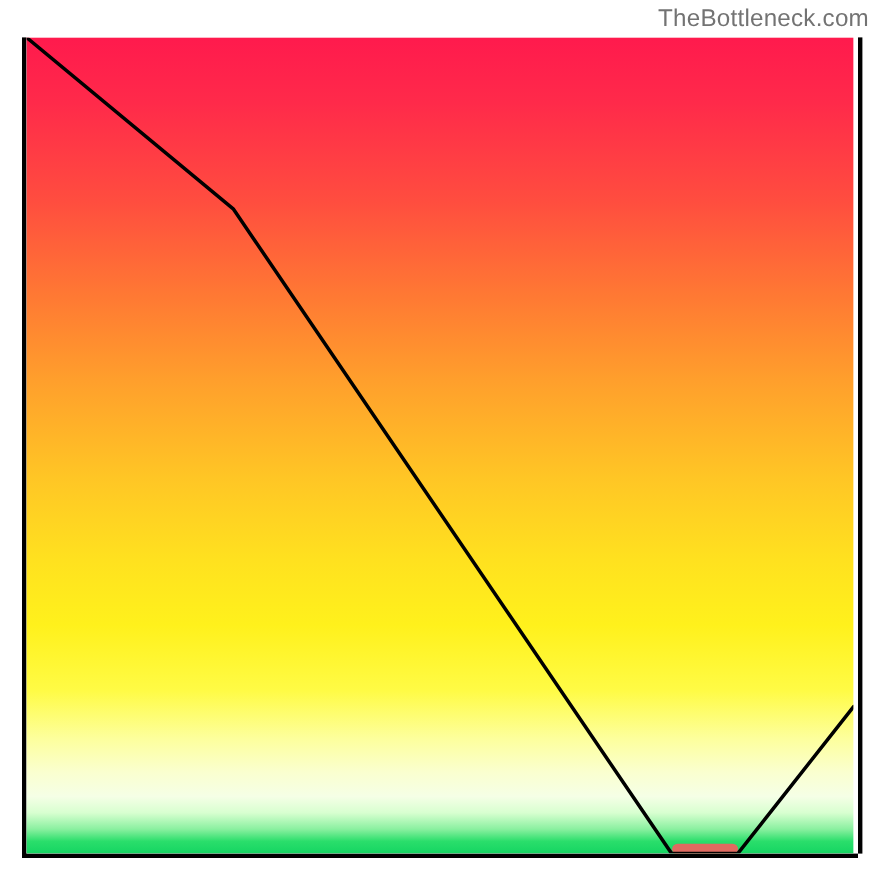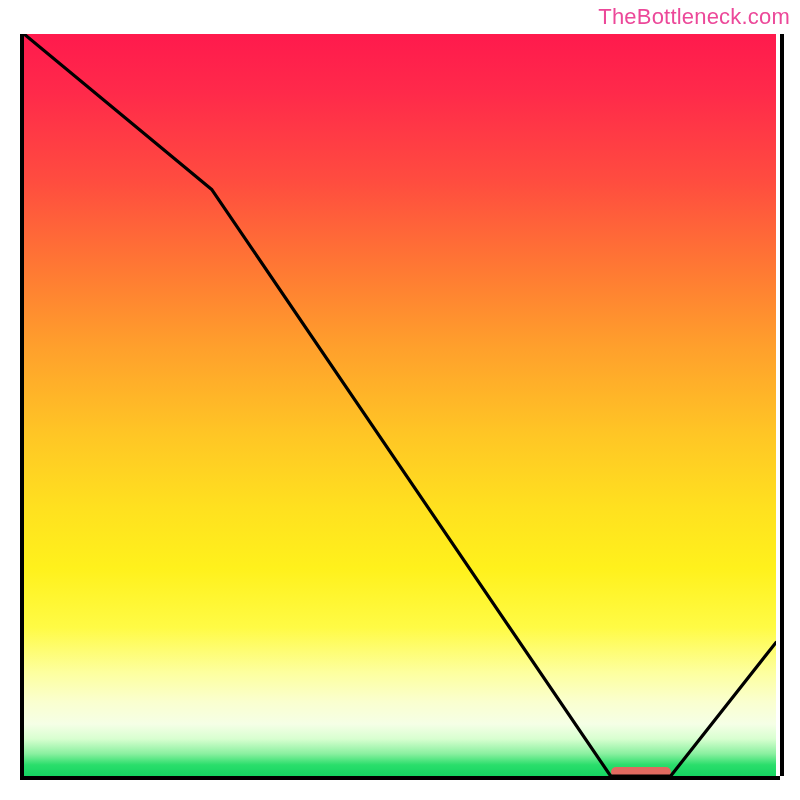--- a/index.html
+++ b/index.html
@@ -15,21 +15,21 @@
     position: relative;
     width: 800px;
     height: 800px;
   }
   .attribution {
     position: absolute;
     top: 4px;
     right: 10px;
     font-size: 22px;
     font-weight: 400;
-    color: #ec4899;
+    color: #737373;
     letter-spacing: 0.2px;
   }
   .plot-frame {
     position: absolute;
     left: 20px;
     top: 34px;
     width: 760px;
     height: 746px;
     border: 4px solid #000;
     border-top: none;

